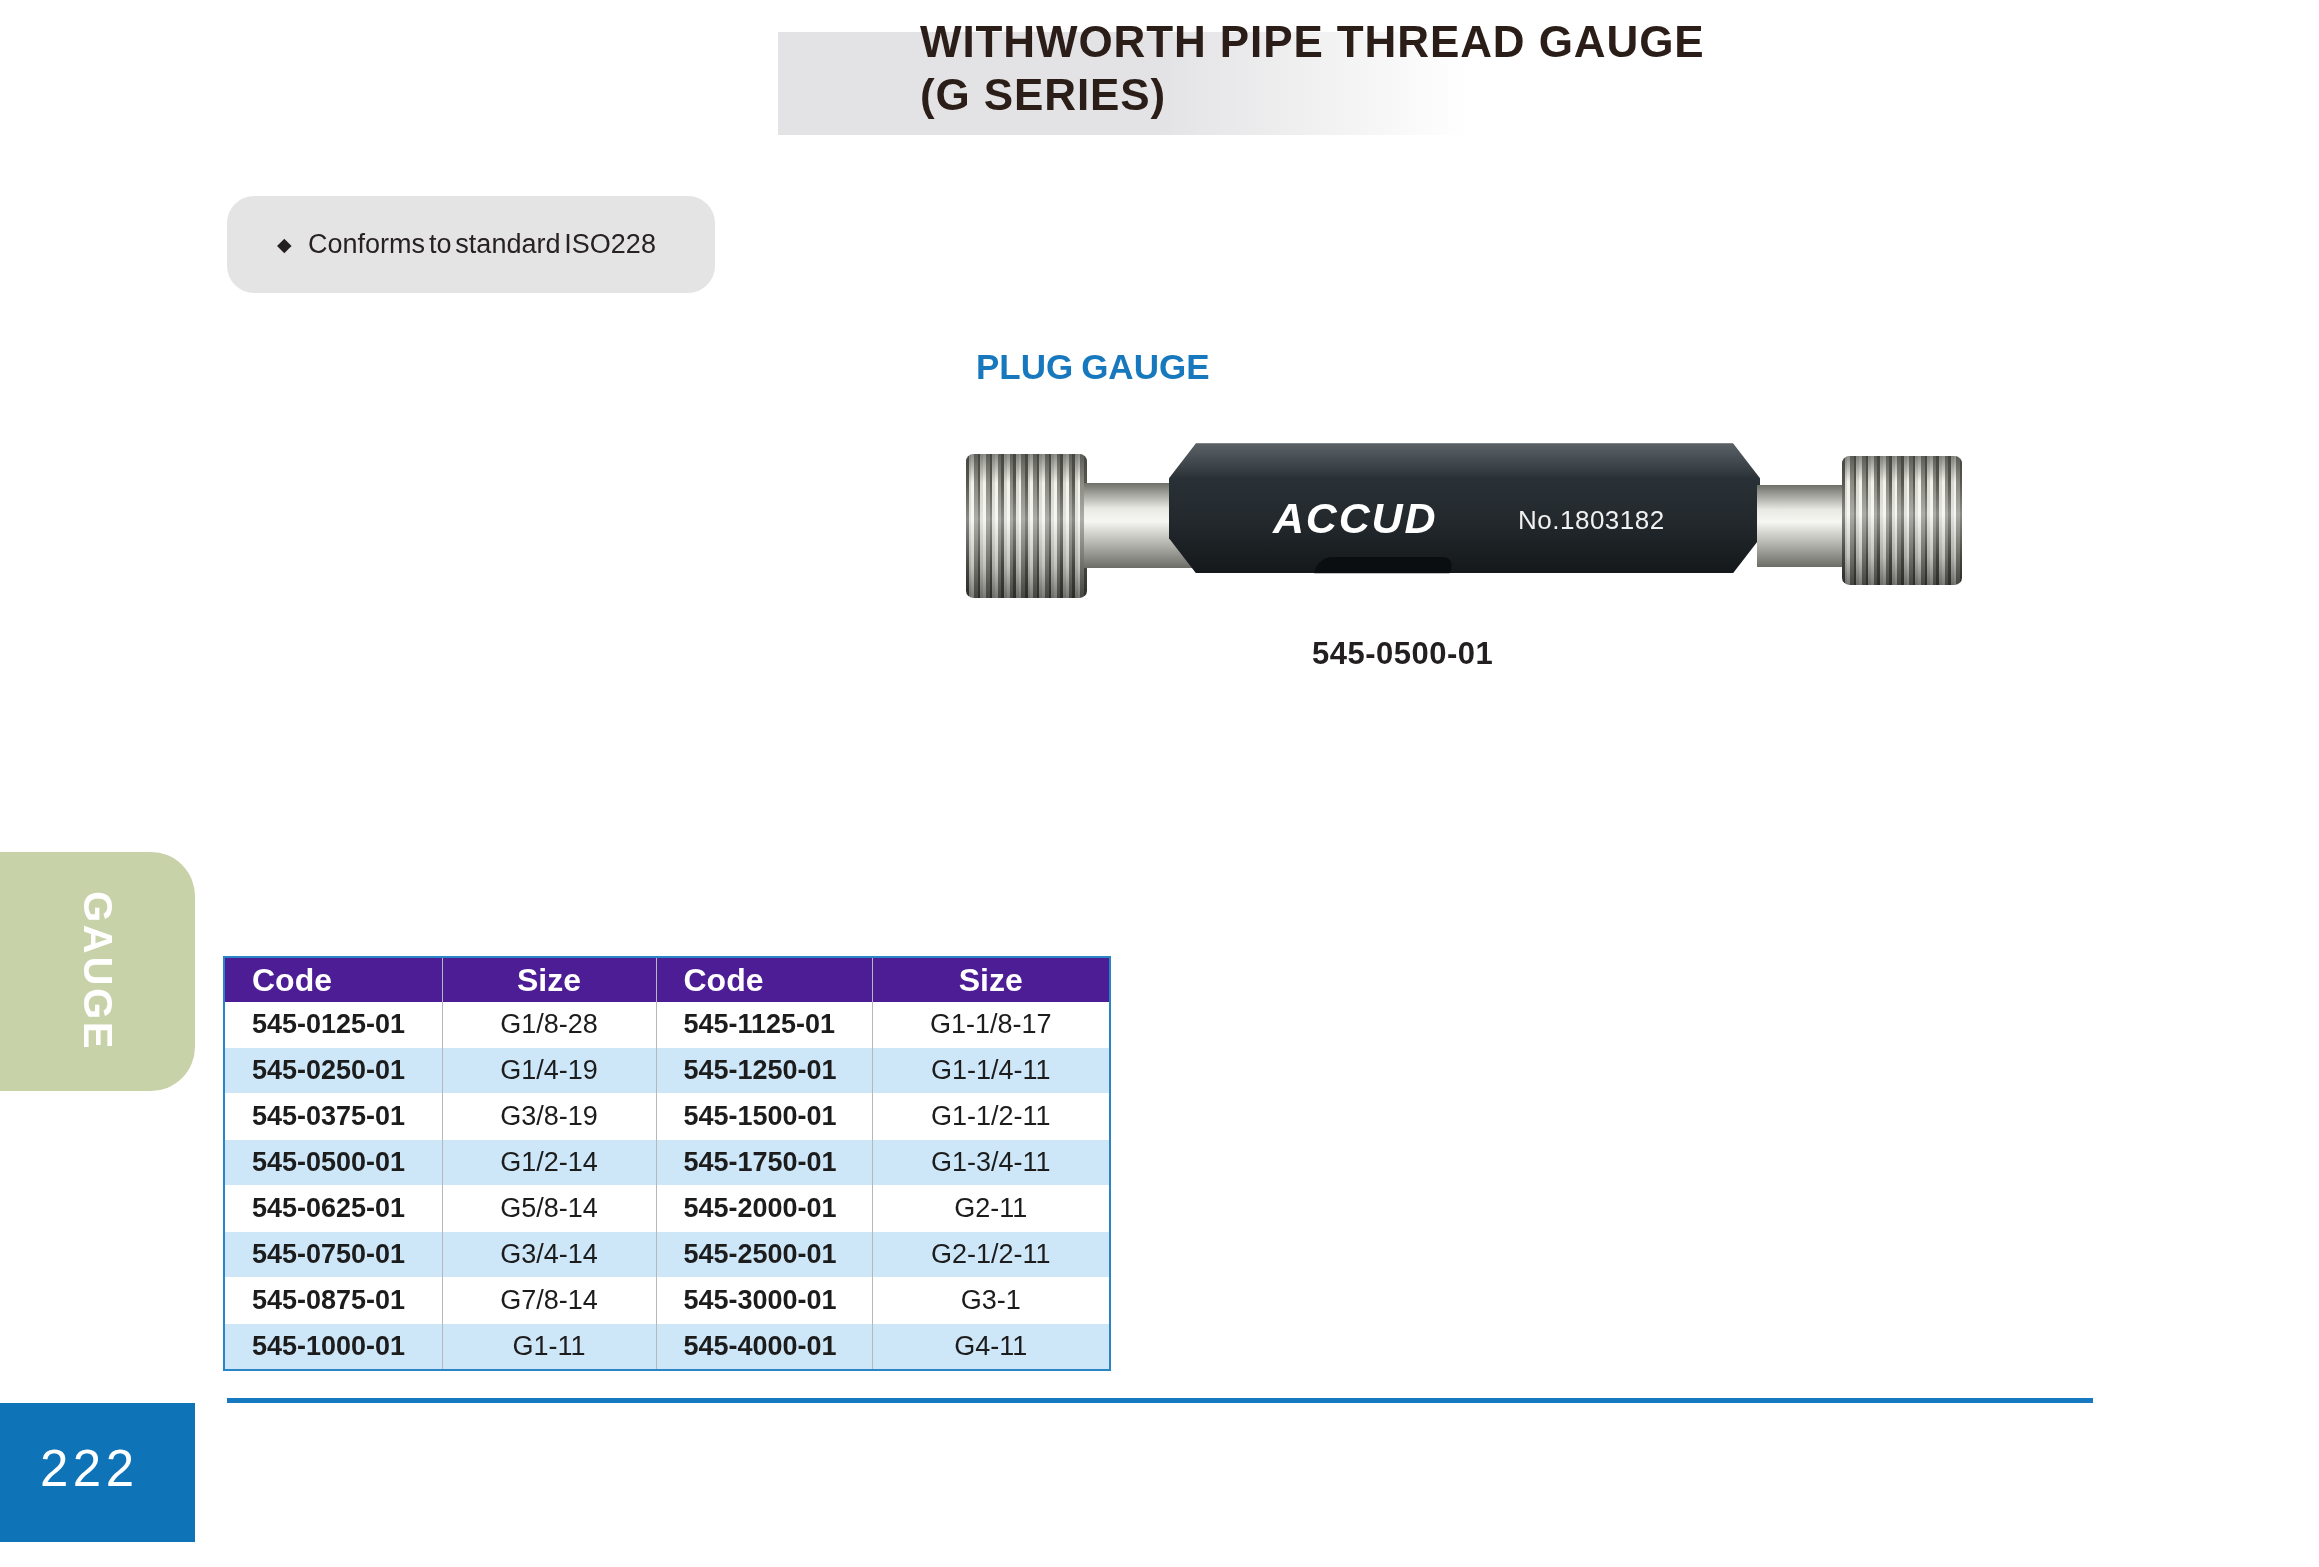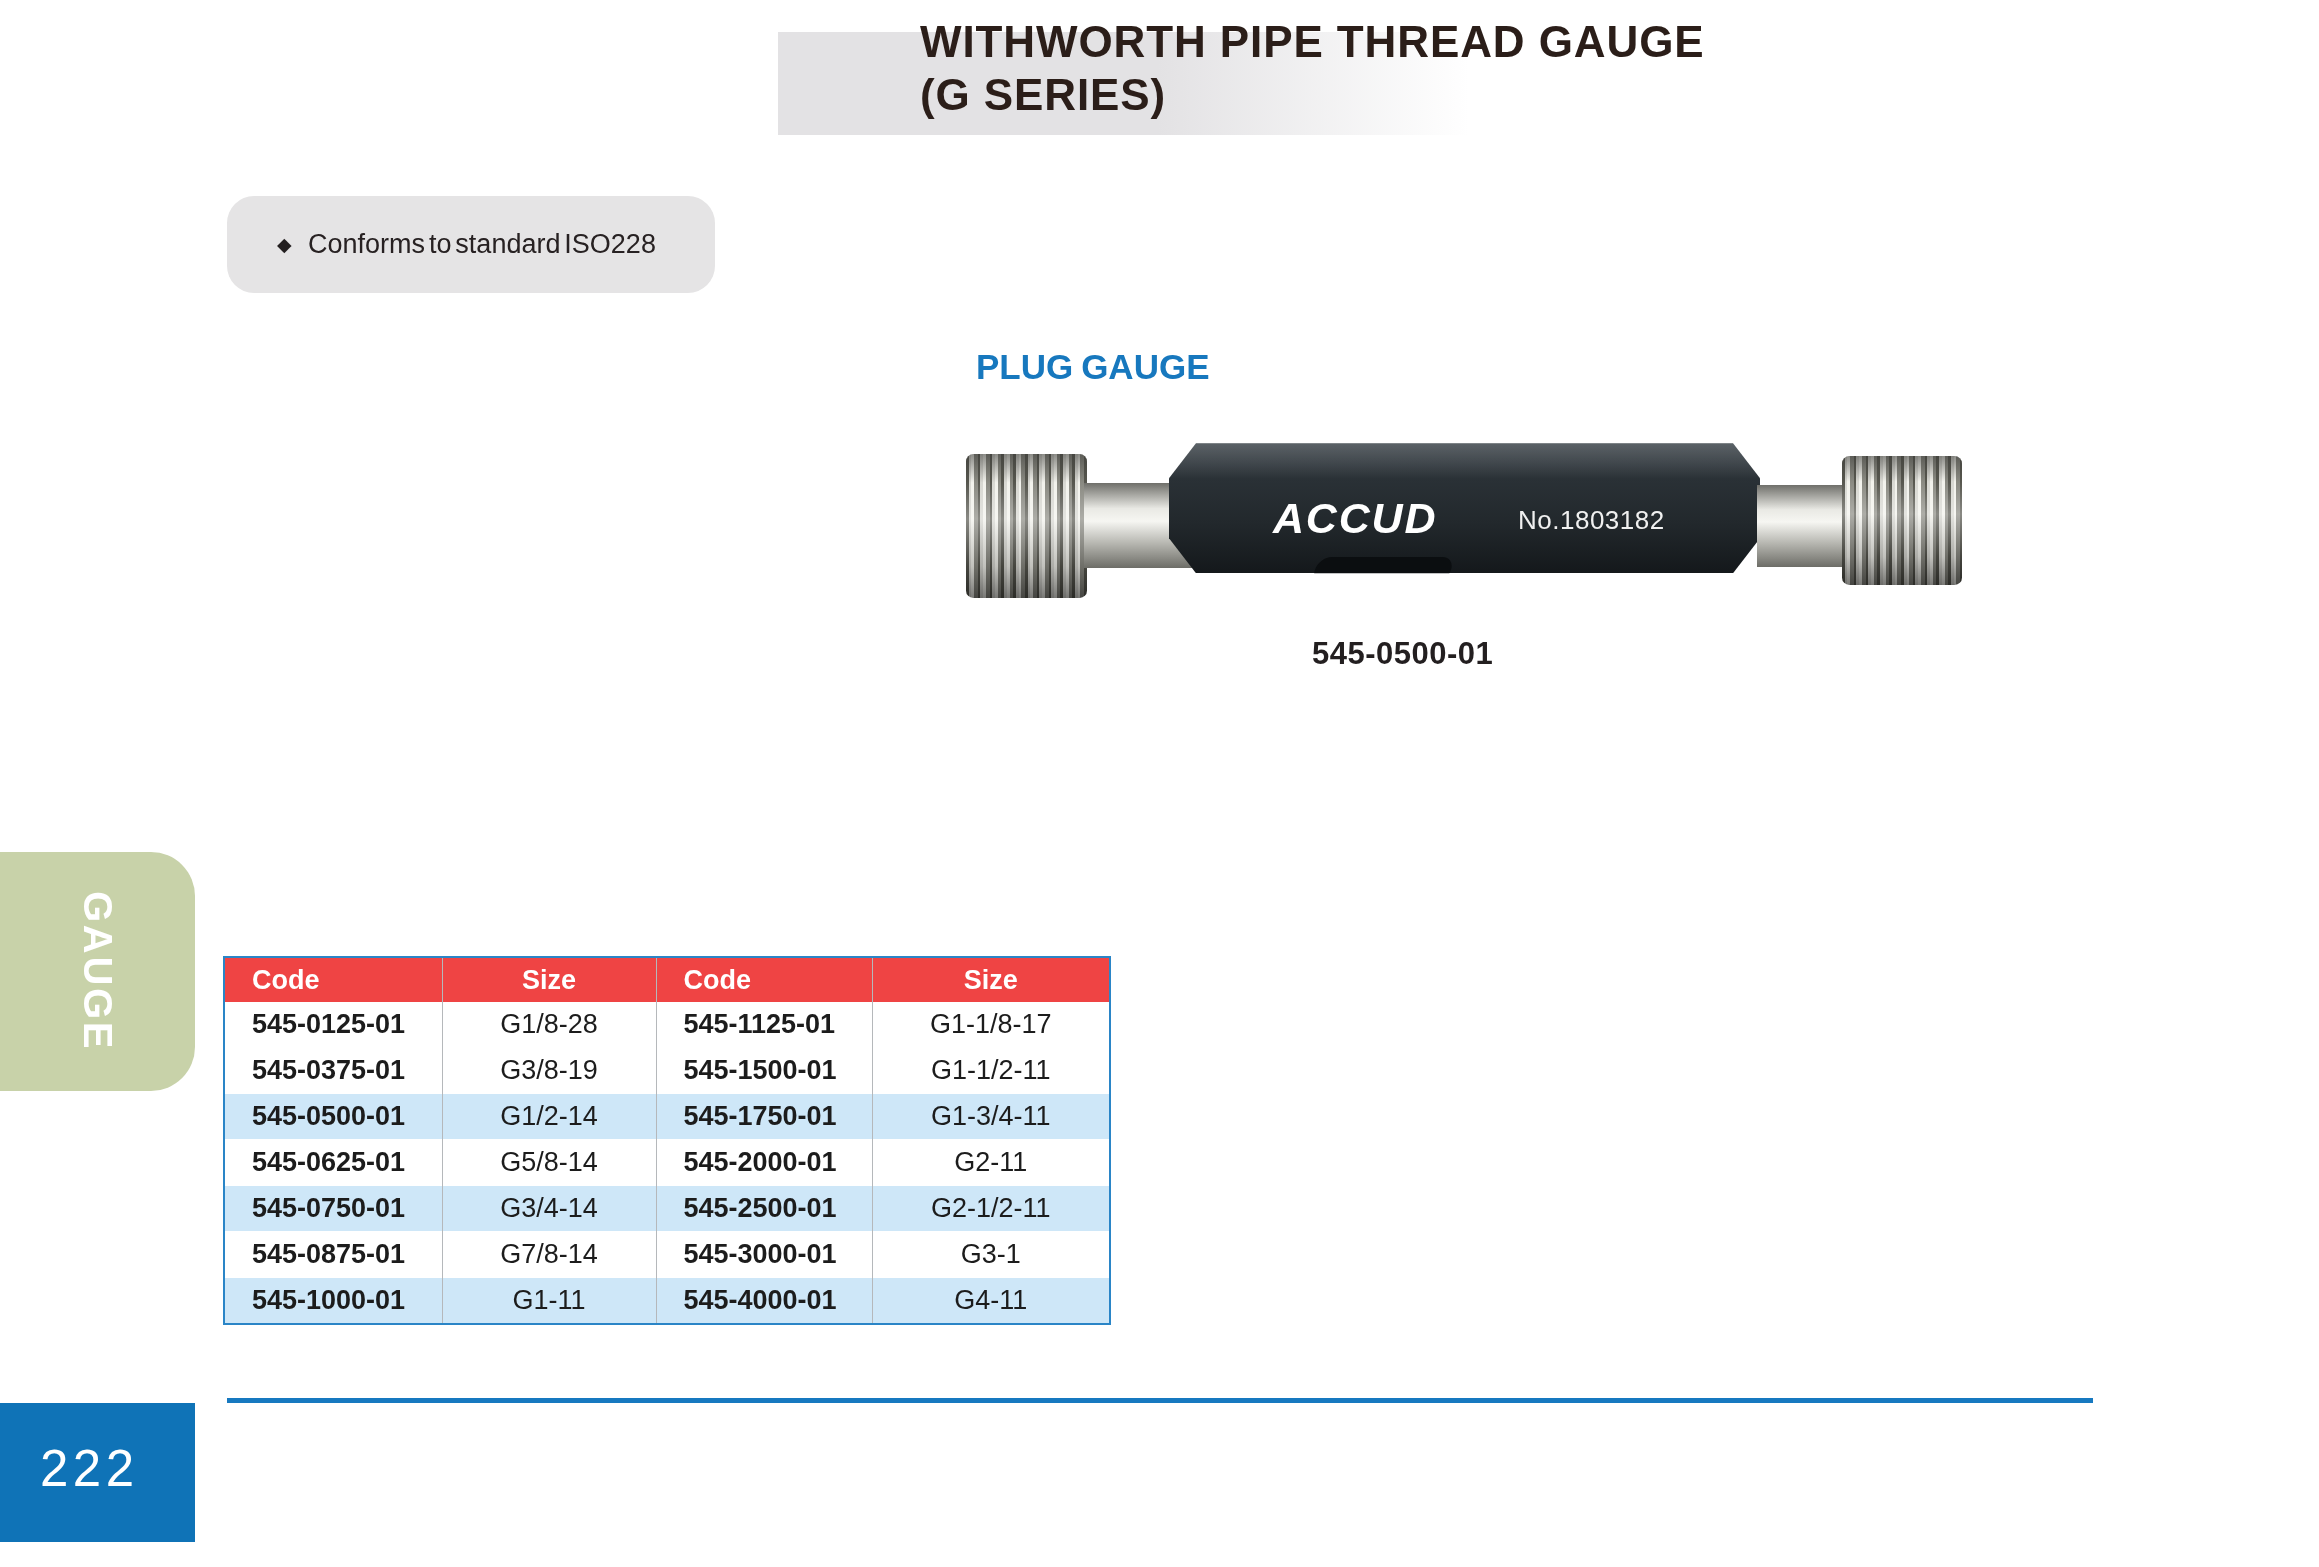--- a/index.html
+++ b/index.html
@@ -99,21 +99,21 @@
   .spec-table{
     position:absolute;left:223px;top:956px;width:886px;
     border-collapse:collapse;border:2.7px solid #2a85c7;
     font-size:27px;color:#1c1c1c;table-layout:fixed;
   }
   .spec-table col.c1{width:218px;}
   .spec-table col.c2{width:214px;}
   .spec-table col.c3{width:216px;}
   .spec-table col.c4{width:238px;}
   .spec-table th{
-    height:42px;background:#ef4444;color:#ffffff;font-weight:bold;font-size:27px;
+    height:42px;background:#4c1d95;color:#ffffff;font-weight:bold;font-size:32px;
   }
   .spec-table th.code-h{text-align:left;padding-left:27px;}
   .spec-table th.size-h{text-align:center;}
   .spec-table td{height:43px;}
   .spec-table th + th, .spec-table td + td{border-left:0.9px solid #b5b8bb;}
   .spec-table tr.data-row + tr.data-row td{border-top:1.8px solid #ffffff;}
   .spec-table td.code-cell{font-weight:bold;text-align:left;padding-left:27px;}
   .spec-table td.size-cell{text-align:center;}
   .spec-table tr.alt td{background:#cee7f8;}
 
@@ -178,20 +178,26 @@
         <th class="size-h">Size</th>
       </tr>
     </thead>
     <tbody>
         <tr class="data-row">
           <td class="code-cell">545-0125-01</td>
           <td class="size-cell">G1/8-28</td>
           <td class="code-cell">545-1125-01</td>
           <td class="size-cell">G1-1/8-17</td>
         </tr>
+        <tr class="data-row alt">
+          <td class="code-cell">545-0250-01</td>
+          <td class="size-cell">G1/4-19</td>
+          <td class="code-cell">545-1250-01</td>
+          <td class="size-cell">G1-1/4-11</td>
+        </tr>
         <tr class="data-row">
           <td class="code-cell">545-0375-01</td>
           <td class="size-cell">G3/8-19</td>
           <td class="code-cell">545-1500-01</td>
           <td class="size-cell">G1-1/2-11</td>
         </tr>
         <tr class="data-row alt">
           <td class="code-cell">545-0500-01</td>
           <td class="size-cell">G1/2-14</td>
           <td class="code-cell">545-1750-01</td>

